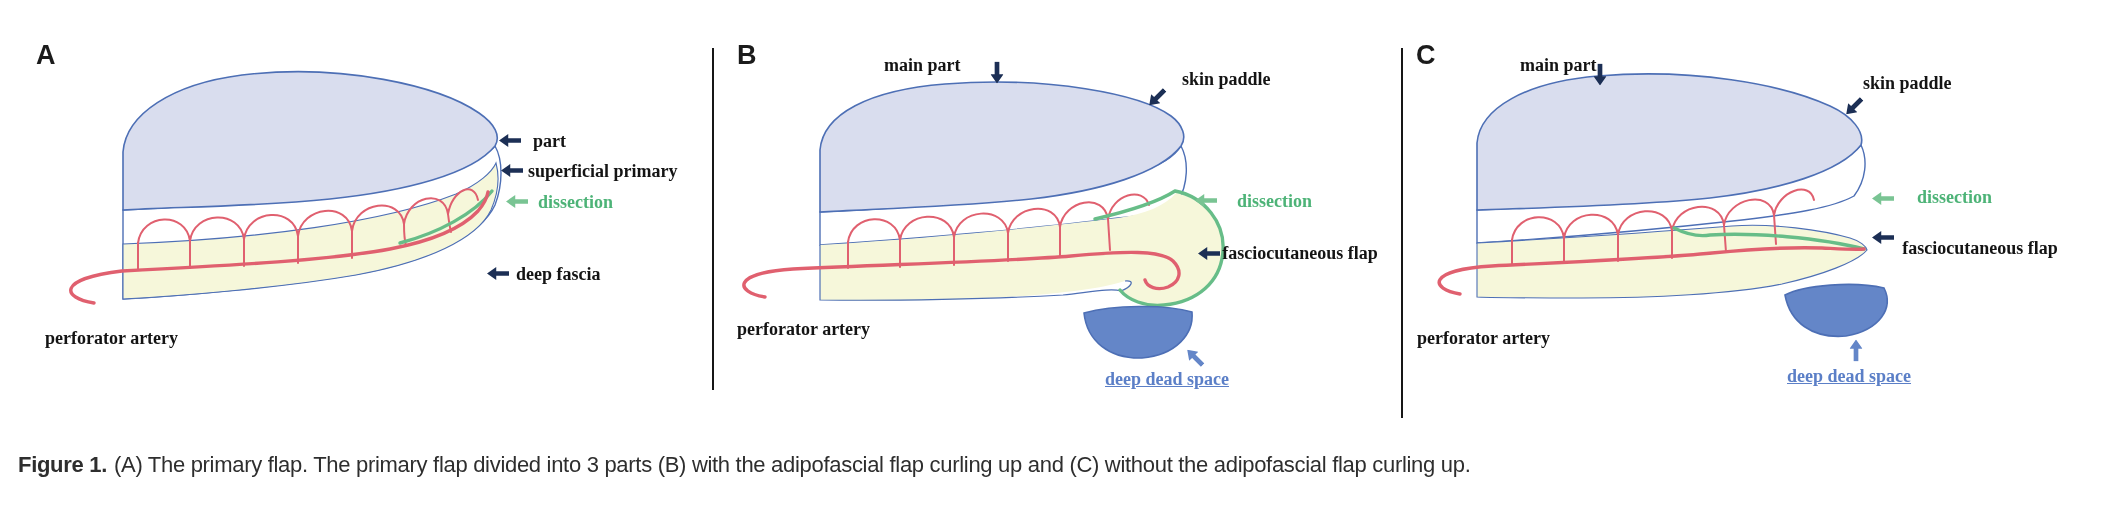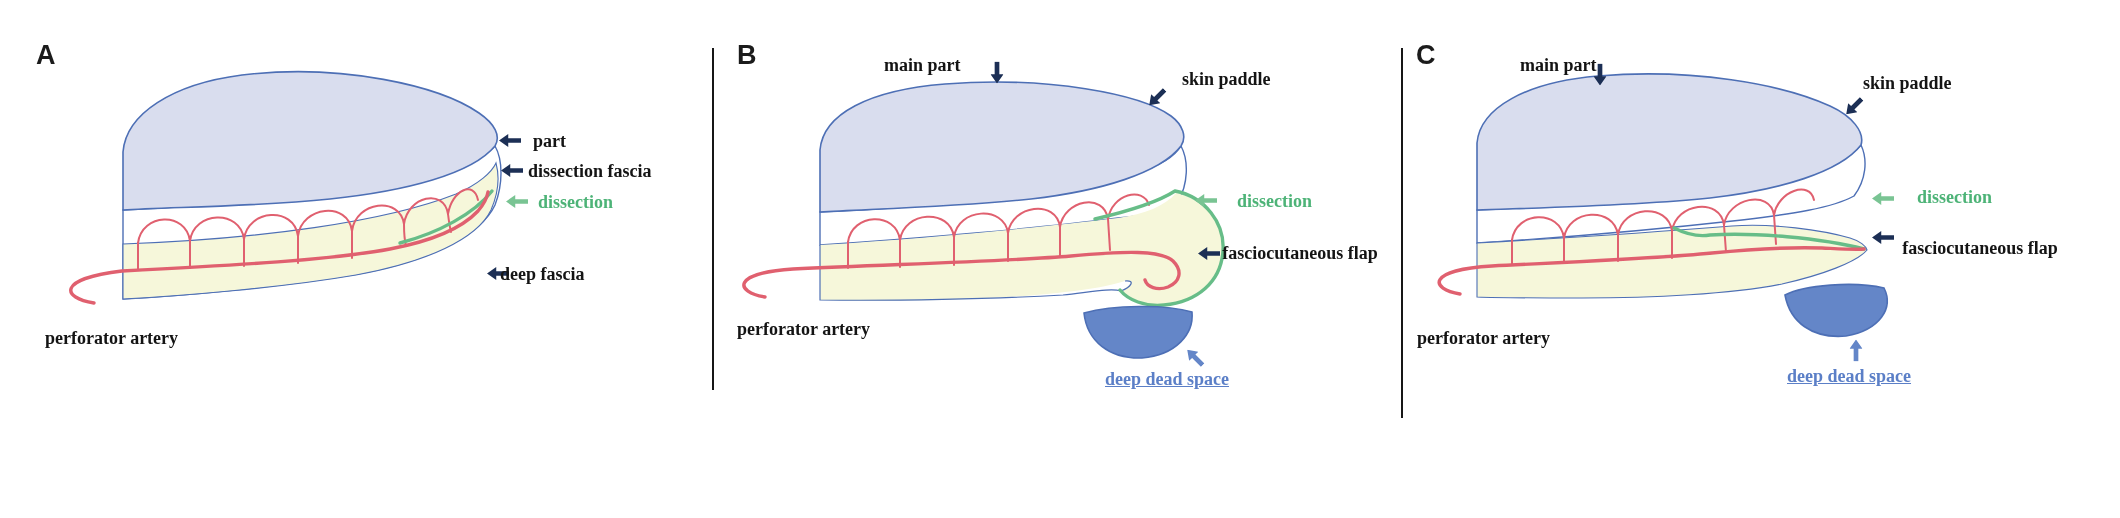--- a/index.html
+++ b/index.html
@@ -46,25 +46,25 @@
     <path class="vessel" d="M138,243 C142,213 186,211 190,241 M190,241 C194,211 240,209 244,239 M244,239 C248,209 294,206 298,236 M298,236 C302,206 348,201 352,231 M352,231 C356,201 400,196 404,224 M404,224 C408,196 444,188 448,214 M448,214 C452,190 474,180 478,200"></path>
     <path class="vessel" d="M138,243 L138,269 M190,241 L190,268 M244,239 L244,266 M298,236 L298,263 M352,231 L352,258 M404,224 C404,235 405,242 406,246 M448,214 C449,222 450,228 451,232"></path>
     <path class="greenline" d="M 400,243 C 438,233 474,214 492,191"></path>
     <path class="artery" d="M 94,303 C 62,298 56,279 122,271 C 240,265 330,260 390,249 C 432,241 462,228 478,211 C 484,204 487,198 488,192"></path>
   </svg>
 
   <div class="letter" style="left:36px;top:40px">A</div>
   <div class="arrow" style="left:499px;top:134px"></div>
   <div class="lbl" style="left:533px;top:131px">part</div>
   <div class="arrow" style="left:501px;top:164px"></div>
-  <div class="lbl" style="left:528px;top:161px">dissection fascia</div>
+  <div class="lbl" style="left:528px;top:161px">superficial primary</div>
   <div class="arrow green" style="left:506px;top:195px"></div>
   <div class="lbl green" style="left:538px;top:192px">dissection</div>
   <div class="arrow" style="left:487px;top:267px"></div>
-  <div class="lbl" style="left:500px;top:264px">deep fascia</div>
+  <div class="lbl" style="left:516px;top:264px">deep fascia</div>
   <div class="lbl" style="left:45px;top:328px">perforator artery</div>
 
   <div class="divider" style="left:712px;top:48px;height:342px"></div>
 
   <svg class="panel-svg" style="left:713px" width="689" height="420" viewBox="0 0 689 420">
     <path class="sideface" d="M 107,212 C 230,207 330,195 425,172 C 450,165 462,156 468,146 C 476,161 475,184 465,202 C 452,212 430,216 405,218 C 330,228 200,239 107,245 Z"></path>
     <path class="fat nostroke" d="M 107,245 C 220,238 330,227 405,218 C 432,214 452,206 463,193 C 492,199 511,224 509,251 C 507,281 484,301 452,304 C 431,306 414,299 408,291 C 418,286 421,279 412,281 C 380,292 300,298 230,300 C 180,301 135,301 107,300 Z"></path>
     <path class="blueline" d="M 107,245 L 107,300 C 180,301 280,299 350,295 C 378,292 398,288 408,291 M 408,291 C 418,287 423,280 412,281"></path>
     <path class="skin" d="M 107,212 L 107,150 C 110,114 156,90 232,84 C 335,76 428,94 458,116 C 470,125 474,137 468,146 C 447,173 388,191 318,199 C 243,207 158,209 107,212 Z"></path>
     <path class="vessel" d="M135,242 C139,213 183,211 187,240 M187,240 C191,211 237,208 241,237 M241,237 C245,208 291,205 295,233 M295,233 C299,205 343,199 347,227 M347,227 C351,200 391,192 395,219 M395,219 C399,194 430,186 436,205"></path>
@@ -106,13 +106,16 @@
   <div class="lbl" style="left:1863px;top:73px">skin paddle</div>
   <div class="arrow downleft" style="left:1843px;top:100px"></div>
   <div class="arrow green" style="left:1872px;top:192px"></div>
   <div class="lbl green" style="left:1917px;top:187px">dissection</div>
   <div class="arrow" style="left:1872px;top:231px"></div>
   <div class="lbl wrap" style="left:1900px;top:238px;width:160px">fasciocutaneous flap</div>
   <div class="arrow blue up" style="left:1845px;top:344px"></div>
   <div class="lbl blue" style="left:1787px;top:366px">deep dead space</div>
   <div class="lbl" style="left:1417px;top:328px">perforator artery</div>
 
+  <div class="caption">
+    <b>Figure 1.</b><span>(A) The primary flap. The primary flap divided into 3 parts (B) with the adipofascial flap curling up and (C) without the adipofascial flap curling up.</span>
+  </div>
 </div>
 
 </body></html>

